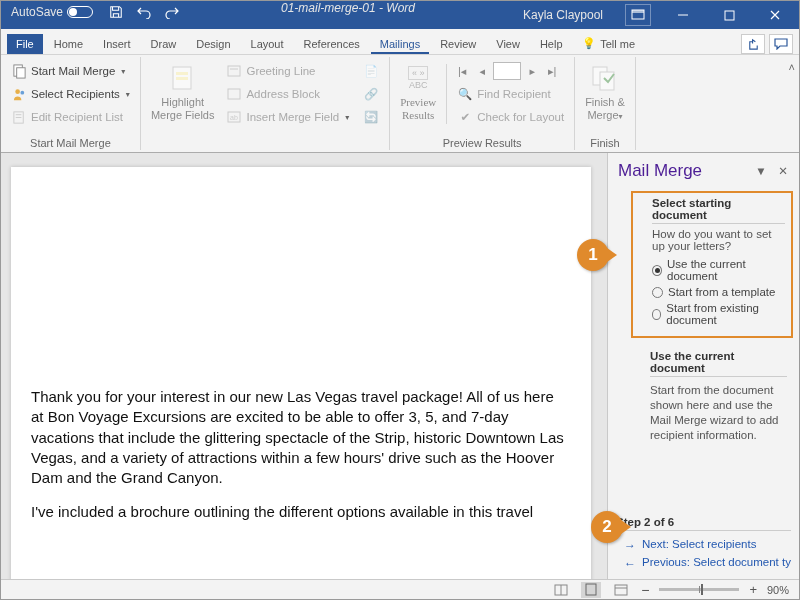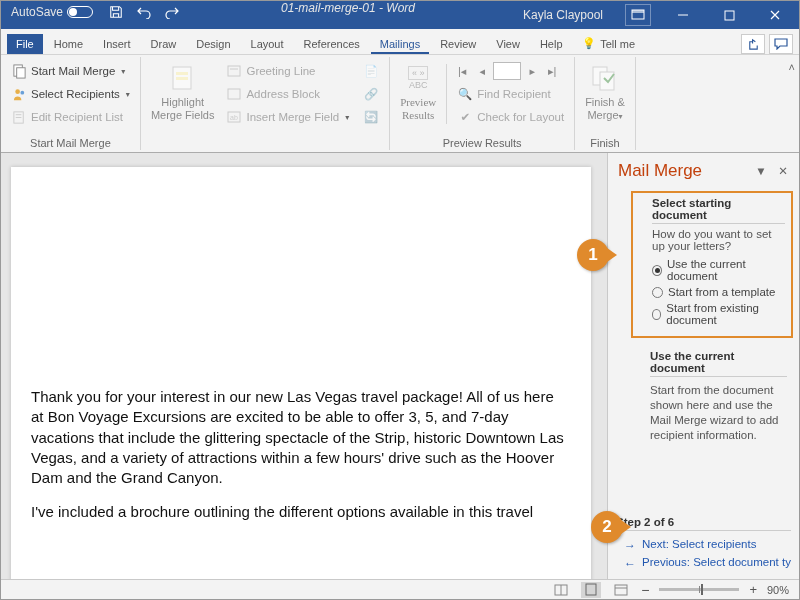--- a/index.html
+++ b/index.html
@@ -45,21 +45,21 @@
 
 
 .content { position: absolute; top: 152px; left: 0; right: 0; bottom: 20px; display: flex; background: #e6e6e6; }
 .doc-wrap { flex: 1; overflow: hidden; padding: 14px 0 0 10px;}
 .doc { background: #fff; width: 580px; height: 600px; padding: 220px 24px 0 20px; box-shadow: 0 0 4px rgba(0,0,0,0.2); font-size: 15px; line-height: 1.35; color: #111; font-family: Calibri, Arial, sans-serif;}
 .doc p { margin-bottom: 14px; }
 
 
 .pane { width: 192px; background: #f3f3f3; border-left: 1px solid #c9c9c9; display:flex; flex-direction:column; font-size: 11.5px;}
 .pane-header { display:flex; align-items:center; padding: 8px 8px 4px 10px; }
-.pane-title { color: #c2410c; font-size: 17px; flex:1; }
+.pane-title { color: #4c1d95; font-size: 17px; flex:1; }
 .pane-x { width: 16px; text-align: center; color: #666; }
 .pane-dd { width: 12px; text-align:center; color:#666; margin-right:8px;}
 .pane-body { padding: 4px 2px; }
 .pane-section { margin: 2px 4px 8px 21px; padding: 4px 6px 8px 19px;}
 .pane-section.boxed { border: 2px solid #e08a2c; }
 .pane-section h4 { font-size: 11.5px; font-weight: bold; margin-bottom: 4px; border-bottom: 1px solid #ccc; padding-bottom:2px;}
 .pane-section .q { color:#555; margin: 2px 0 4px 0;}
 .radio-opt { display:flex; align-items:center; gap:5px; padding: 2px 0; font-size: 11.5px; color:#444;}
 .radio { width:11px; height:11px; border:1px solid #777; border-radius:50%; display:inline-flex; align-items:center; justify-content:center;}
 .radio.checked::after { content:""; width:5px; height:5px; border-radius:50%; background:#333; }

